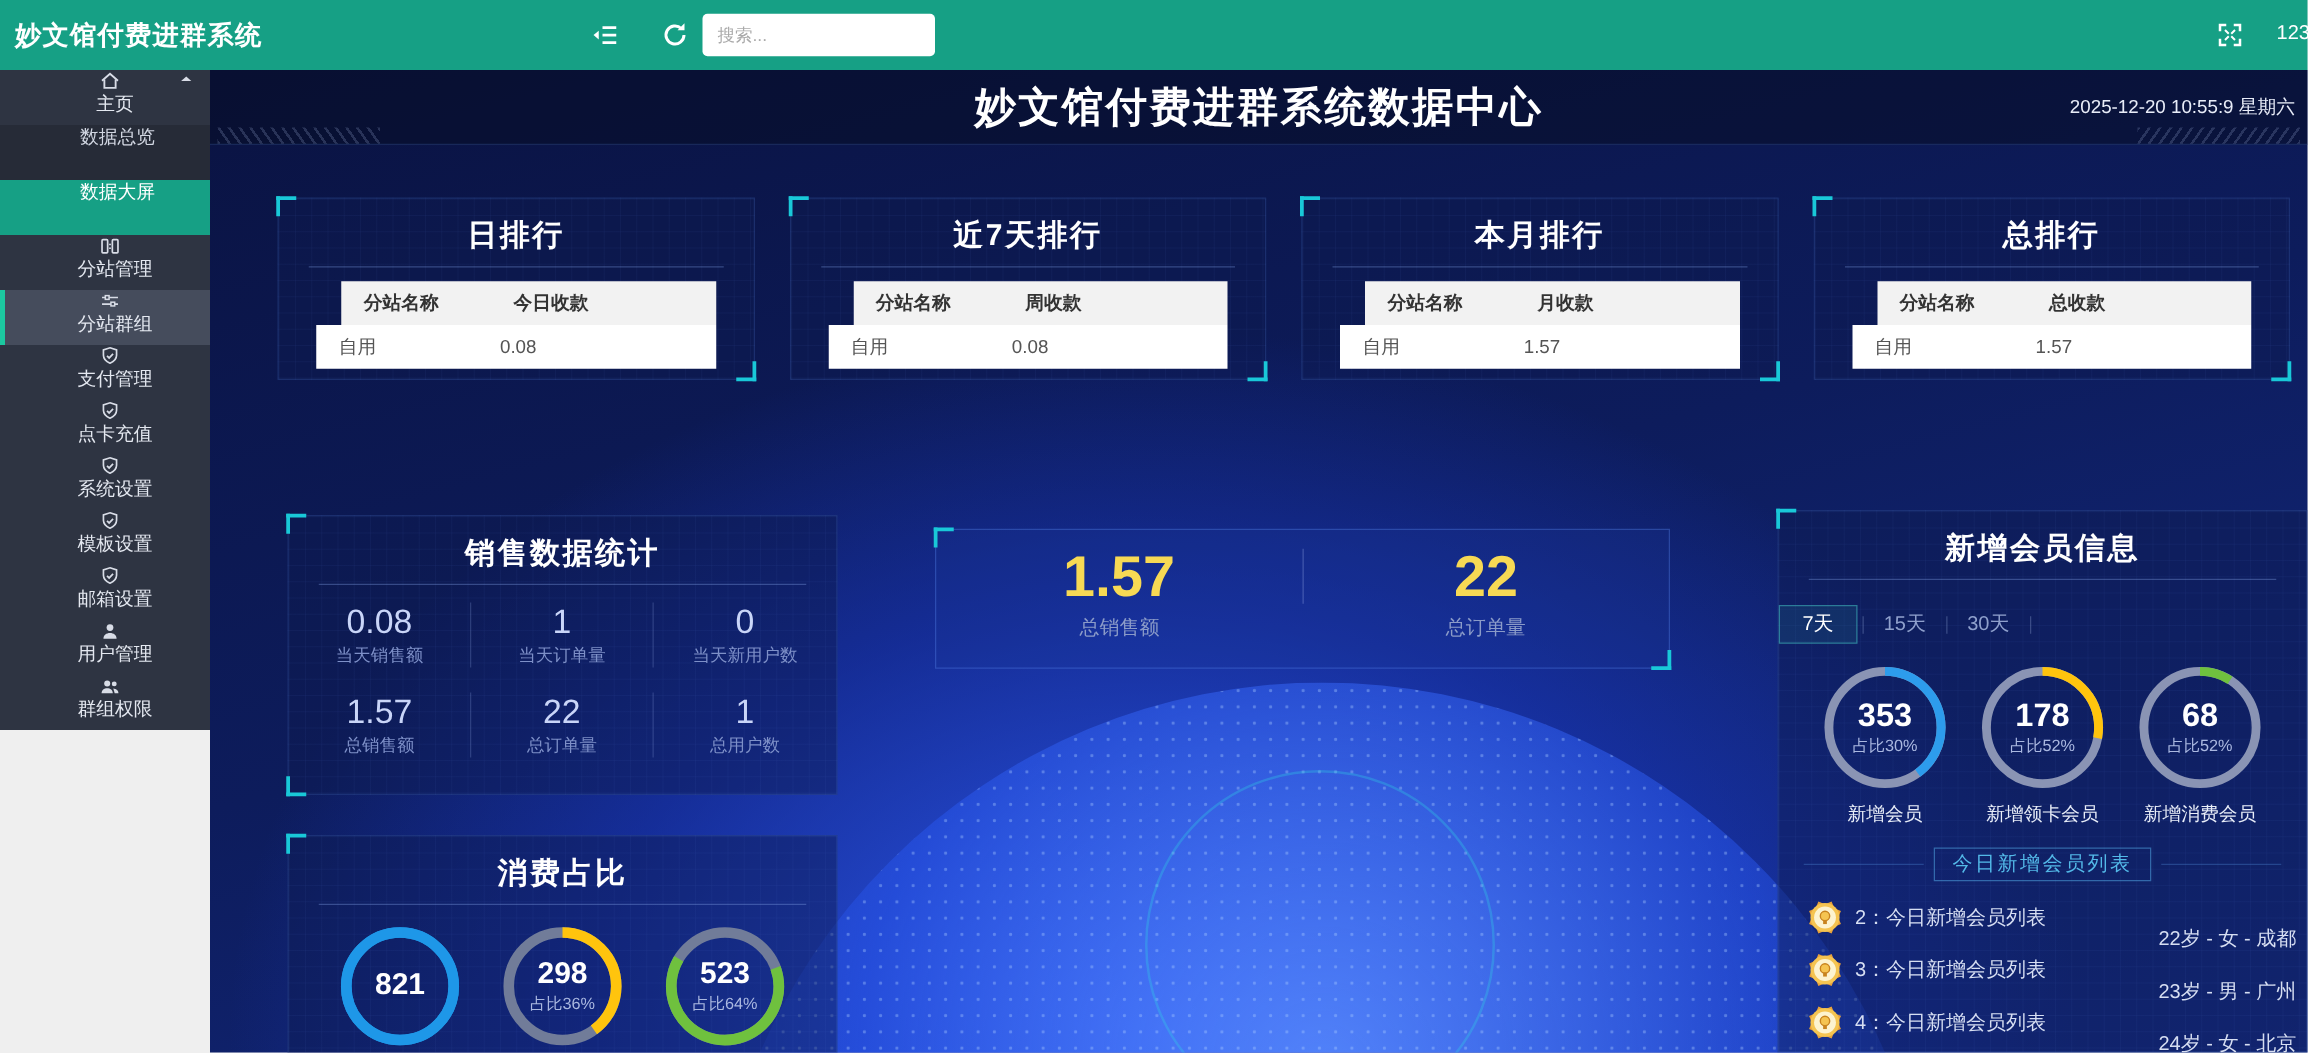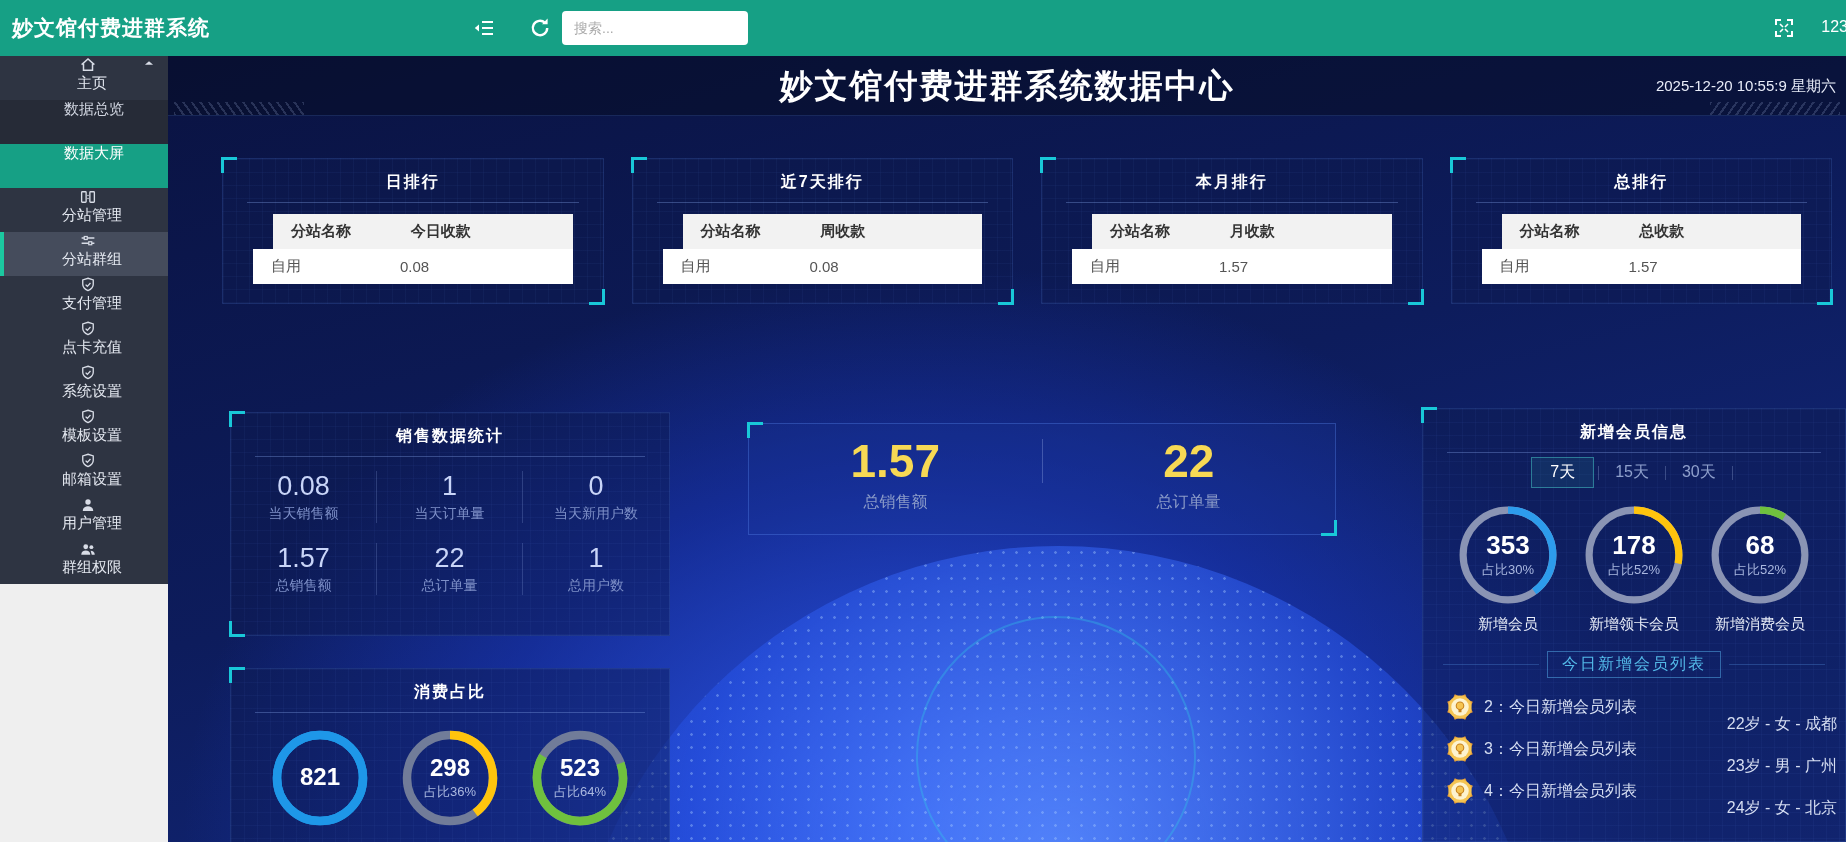--- a/index.html
+++ b/index.html
@@ -57,21 +57,21 @@
   .brk { position:absolute; width:16px; height:16px; z-index:3; }
   .brk.tl { top:-2px; left:-2px; border-top:3px solid #19C8D8; border-left:3px solid #19C8D8; }
   .brk.bl { bottom:-2px; left:-2px; border-bottom:3px solid #19C8D8; border-left:3px solid #19C8D8; }
   .brk.br { bottom:-2px; right:-2px; border-bottom:3px solid #19C8D8; border-right:3px solid #19C8D8; }
 
   .panel { position:absolute; border:1px solid rgba(70,110,200,.25); z-index:2;
     background-color:rgba(13,26,80,.45);
     background-image:linear-gradient(rgba(95,135,225,.06) 1px, transparent 1px),
                      linear-gradient(90deg, rgba(95,135,225,.06) 1px, transparent 1px);
     background-size:13px 13px; }
-  .p-title { margin-top:13px; text-align:center; color:#fff; font-size:16px; font-weight:bold; letter-spacing:2px; }
+  .p-title { margin-top:13px; text-align:center; color:#fff; font-size:24px; font-weight:bold; letter-spacing:2px; }
   .p-div { margin:9px 24px 0; border-top:1px solid rgba(135,165,235,.35); }
 
   
   .cards { position:absolute; left:54px; top:102px; width:1610px; height:146px; display:flex; gap:28px; z-index:2; }
   .card { flex:1; position:relative; border:1px solid rgba(70,110,200,.25);
     background-color:rgba(13,26,80,.45);
     background-image:linear-gradient(rgba(95,135,225,.06) 1px, transparent 1px),
                      linear-gradient(90deg, rgba(95,135,225,.06) 1px, transparent 1px);
     background-size:13px 13px; }
   .rtable { margin:11px 30px 0; font-size:15px; }
@@ -100,21 +100,21 @@
   
   .donut { position:relative; }
   .donut svg { width:100%; height:100%; display:block; }
   .donut .txt { position:absolute; inset:0; display:flex; flex-direction:column; justify-content:center;
     align-items:center; text-align:center; }
   .d-val { font-size:26px; font-weight:bold; color:#fff; line-height:1.1; }
   .d-pct { font-size:13px; color:#AAB8E0; margin-top:1px; }
 
   
   .members { left:1254px; top:352px; width:424px; height:434px; }
-  .tabs { margin-top:4px; display:flex; justify-content:center; align-items:center; }
+  .tabs { margin-top:20px; display:flex; align-items:center; }
   .tab { font-size:16px; color:#8FA0CC; padding:4px 12px; cursor:pointer; }
   .tab.active { color:#fff; border:1px solid rgba(70,200,200,.5); background:rgba(40,130,140,.18); padding:4px 18px; }
   .tab-sep { width:1px; height:14px; background:rgba(140,160,210,.35); margin:0 4px; }
   .mdonuts { margin-top:16px; padding:0 34px; display:flex; justify-content:space-between; }
   .mdonuts .donut { width:102px; height:102px; }
   .mlabels { margin-top:9px; padding:0 34px; display:flex; justify-content:space-between; }
   .mlabel { width:102px; text-align:center; font-size:15px; color:#E8EDF8; white-space:nowrap; }
   .list-title-row { margin:17px 20px 0; display:flex; align-items:center; }
   .lt-line { flex:1; height:1px; background:rgba(85,145,225,.32); }
   .lt-box { border:1px solid rgba(85,175,235,.5); color:#53B9E8; font-size:16px;

